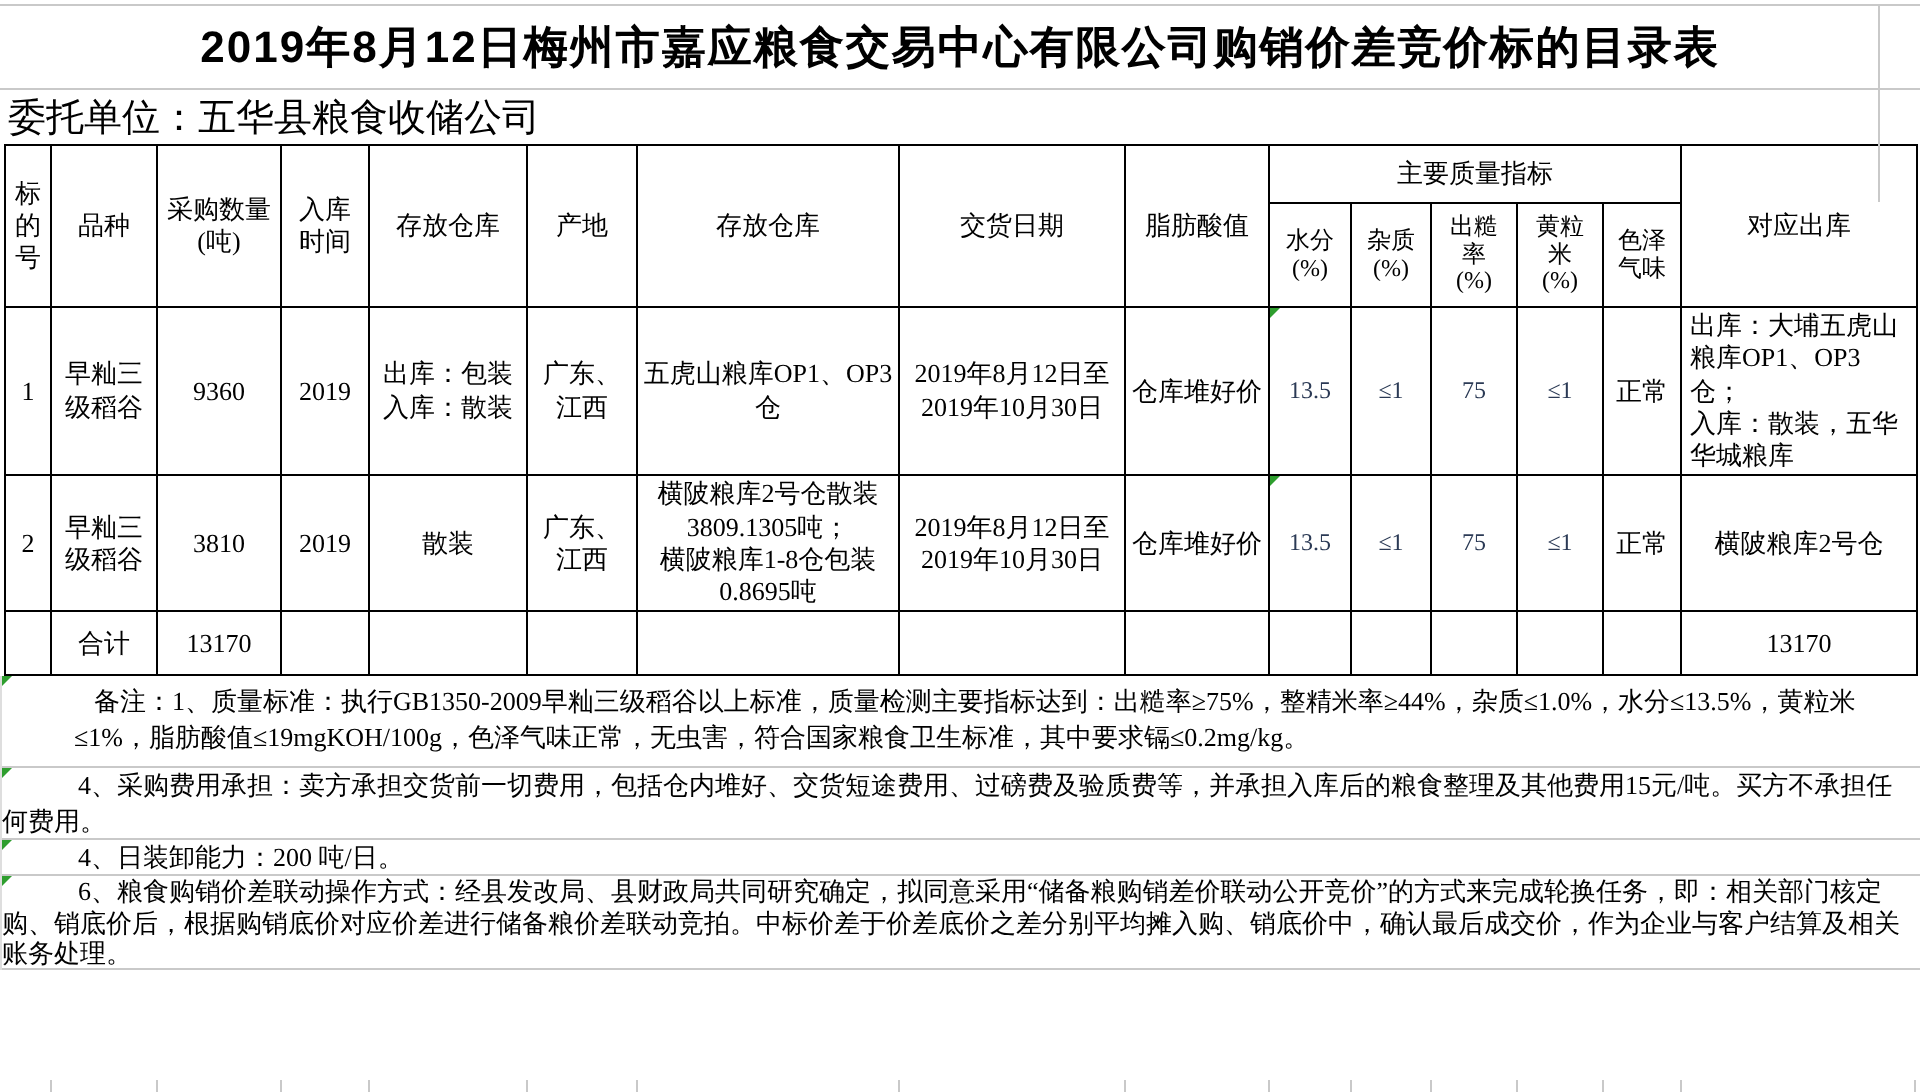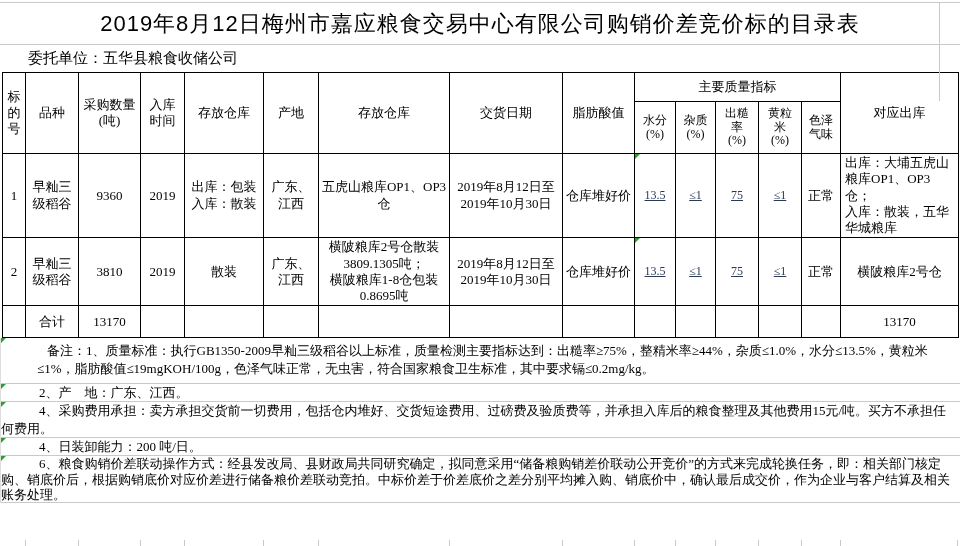--- a/index.html
+++ b/index.html
@@ -18,36 +18,35 @@
   }
   
   .top-area{position:relative;}
   .title-row{
     height:43px;
     border-top:1px solid var(--grid_line);
     border-bottom:1px solid var(--grid_line);
     margin-top:2px;
     display:flex;align-items:center;justify-content:center;
     font-family:"Liberation Sans",sans-serif;
-    font-weight:normal;font-size:22px;letter-spacing:1px;
+    font-weight:bold;font-size:22px;letter-spacing:1px;
     overflow:hidden;white-space:nowrap;
   }
   .subtitle-row{
     height:28px;
     border-bottom:1px solid var(--grid_line);
     display:flex;align-items:center;justify-content:center;
     font-family:"Liberation Sans",sans-serif;
     font-weight:bold;font-size:17px;letter-spacing:2px;
   }
   .client-row{
     height:27px;
     display:flex;align-items:center;
     padding-left:4px;
-    font-size:15px;
-    margin-left:24px;
+    font-size:19px;
   }
   .top-right-grid{
     position:absolute;top:0;left:939px;width:1px;height:99px;
     background:var(--grid_line);
   }
   
   table.bid-table{
     border-collapse:collapse;
     table-layout:fixed;
     width:956px;
@@ -64,21 +63,21 @@
     padding:1px 2px;
     overflow:hidden;
     position:relative;
   }
   tr.h1{height:29px;}
   tr.h2{height:52px;}
   tr.r0{height:78px;}
   tr.r1{height:67px;}
   tr.rt{height:32px;}
   .bid-table th.sub{font-size:12px;line-height:1.15;}
-  td.qv{color:var(--quality_value);font-size:12px;text-decoration:underline;}
+  td.qv{color:var(--quality_value);font-size:12px;}
   td.outbound-left{text-align:left;padding-left:4px;margin-left:16px;}
   
   .tri{
     position:absolute;top:0;left:0;width:0;height:0;
     border-top:5px solid var(--indicator_green);
     border-right:5px solid transparent;
     display:block;
   }
   
   .notes{
@@ -240,24 +239,20 @@
     <td>13170</td>
   </tr>
 </tbody>
   </table>
 
 <div class="notes">
   <div class="note-row note-1">
     <span class="tri"></span>
     <p class="note-text">备注：1、质量标准：执行GB1350-2009早籼三级稻谷以上标准，质量检测主要指标达到：出糙率≥75%，整精米率≥44%，杂质≤1.0%，水分≤13.5%，黄粒米≤1%，脂肪酸值≤19mgKOH/100g，色泽气味正常，无虫害，符合国家粮食卫生标准，其中要求镉≤0.2mg/kg。</p>
   </div>
-  <div class="note-row note-2">
-    <span class="tri"></span>
-    <p class="note-text">2、产　地：广东、江西。</p>
-  </div>
   <div class="note-row note-3">
     <span class="tri"></span>
     <p class="note-text">4、采购费用承担：卖方承担交货前一切费用，包括仓内堆好、交货短途费用、过磅费及验质费等，并承担入库后的粮食整理及其他费用15元/吨。买方不承担任何费用。</p>
   </div>
   <div class="note-row note-4">
     <span class="tri"></span>
     <p class="note-text">4、日装卸能力：200 吨/日。</p>
   </div>
   <div class="note-row note-6">
     <span class="tri"></span>

